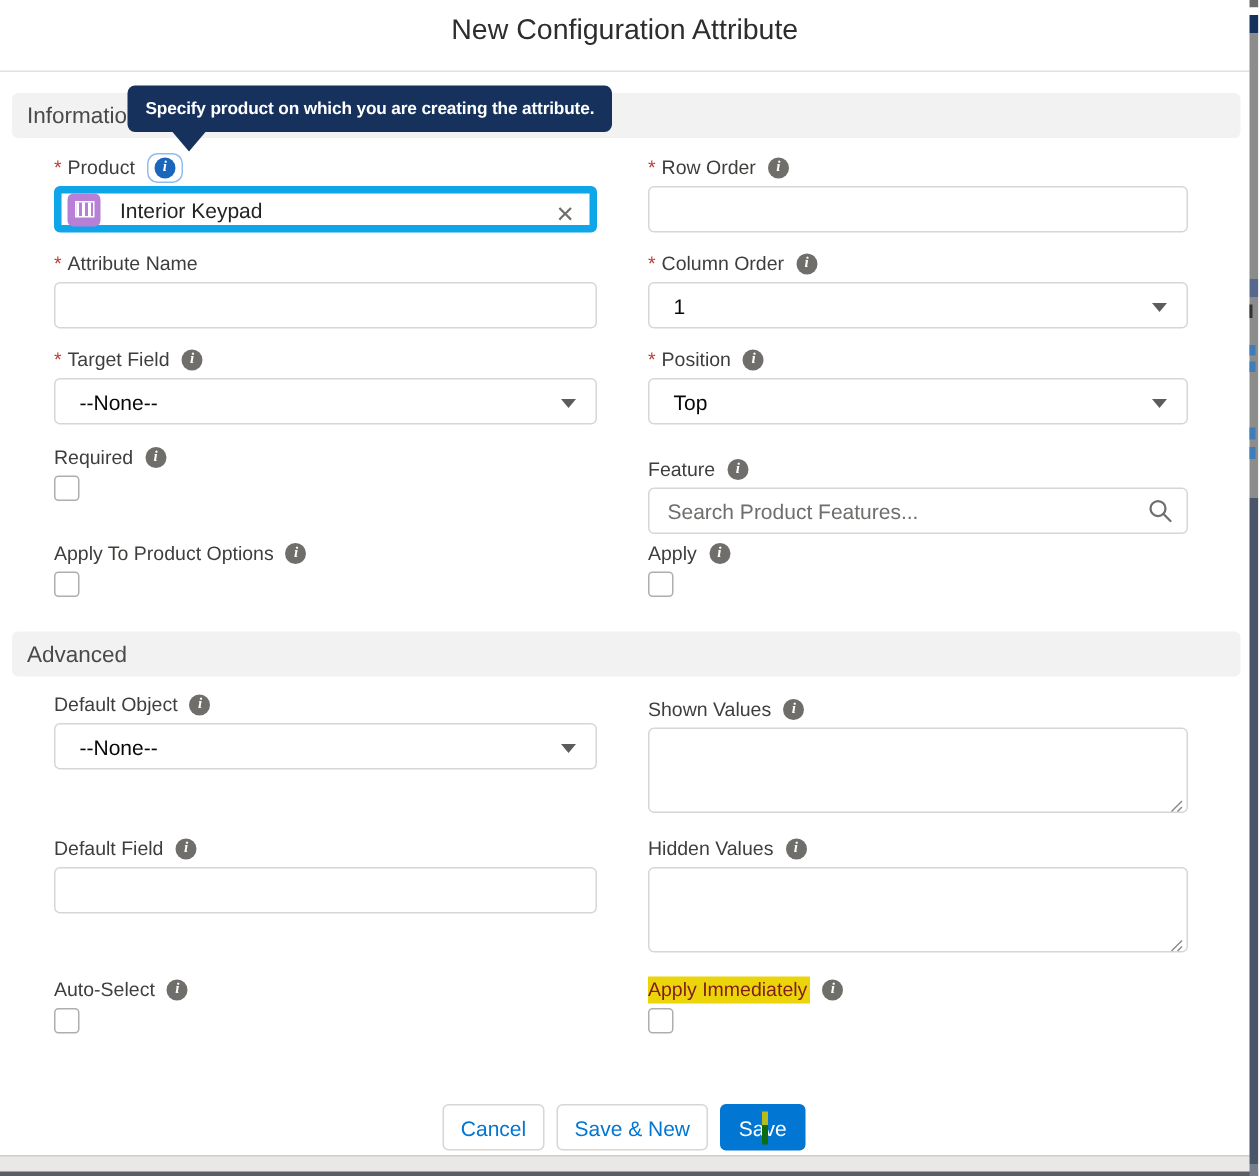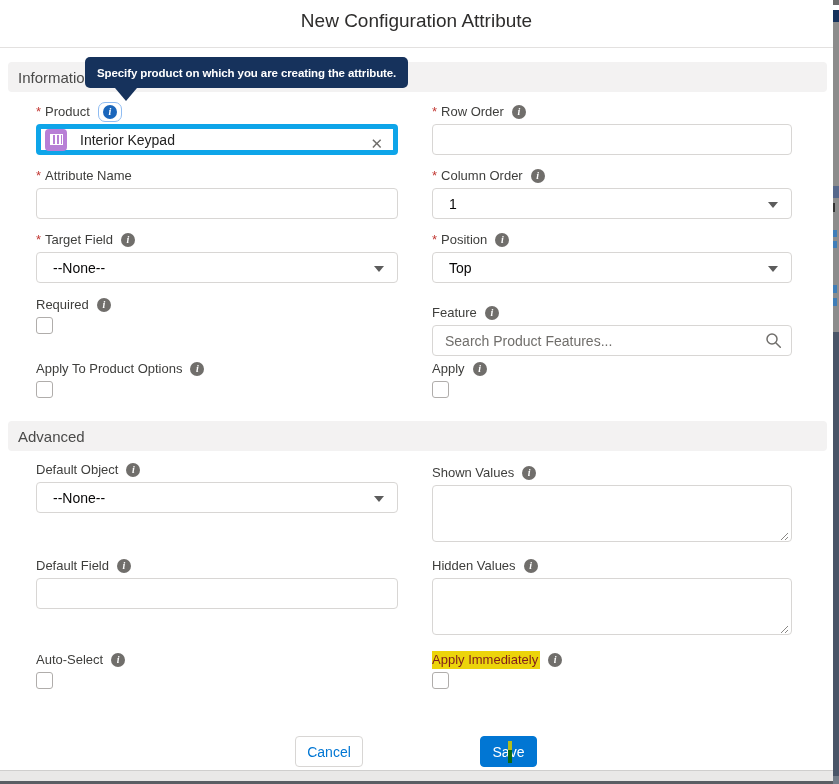--- a/index.html
+++ b/index.html
@@ -307,20 +307,21 @@
   <div class="field col-r" style="top:651px;">
     <div class="flabel">
       <span class="hl">Apply Immediately</span>
       <span class="info-icon">i</span>
     </div>
     <div class="checkbox"></div>
   </div>
 
   <div class="footer">
     <button class="btn btn-cancel">Cancel</button>
+    <button class="btn btn-savenew">Save &amp; New</button>
     <button class="btn btn-save">Save</button>
   </div>
 
   <div class="text-cursor">
     <div class="tc-top"></div>
       <div class="tc-bot"></div>
   </div>
 
   <div class="backdrop-bottom"></div>
   <div class="bottom-line"></div>

